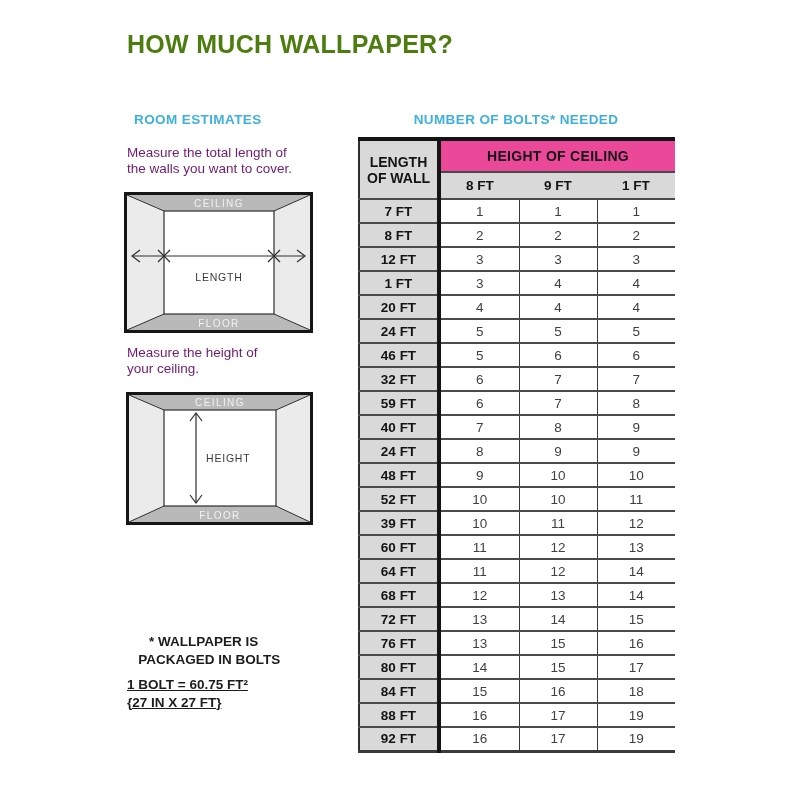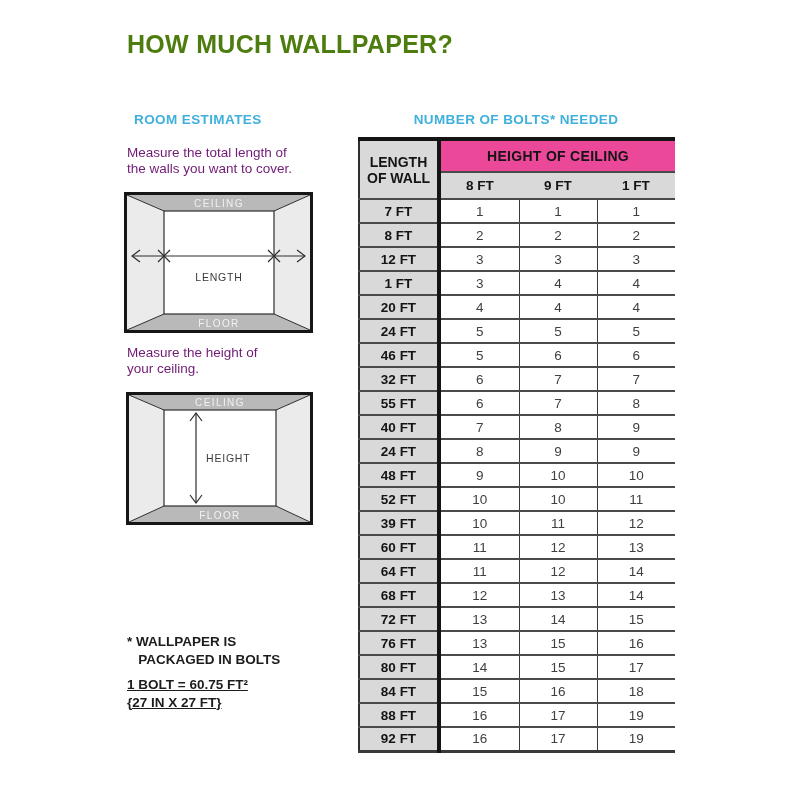--- a/index.html
+++ b/index.html
@@ -31,21 +31,21 @@
   }
   #step1 { top: 145px; }
   #step2 { top: 345px; }
   #step3 { top: 546px; }
 
   .footnote {
     position: absolute; left: 127px;
     font-size: 13.5px; font-weight: bold; line-height: 17.5px;
     color: #1c1c1c; white-space: pre;
   }
-  #footnote-bolts { top: 633px; }
+  #footnote-bolts { top: 633px; text-align: center; }
   #footnote-size { top: 676px; text-decoration: underline; }
 
   .diagram { position: absolute; }
   #length-diagram { left: 124px; top: 192px; }
   #height-diagram { left: 126px; top: 392px; }
 
   .svg-room-label {
     font-family: "Liberation Sans", "DejaVu Sans", sans-serif;
     font-size: 10px; fill: #f2f2f2; letter-spacing: 1.4px;
   }
@@ -234,21 +234,21 @@
           <td class="val">6</td>
           <td class="val">6</td>
         </tr>
         <tr>
           <td class="len">32 FT</td>
           <td class="val">6</td>
           <td class="val">7</td>
           <td class="val">7</td>
         </tr>
         <tr>
-          <td class="len">55 FT</td>
+          <td class="len">59 FT</td>
           <td class="val">6</td>
           <td class="val">7</td>
           <td class="val">8</td>
         </tr>
         <tr>
           <td class="len">40 FT</td>
           <td class="val">7</td>
           <td class="val">8</td>
           <td class="val">9</td>
         </tr>

